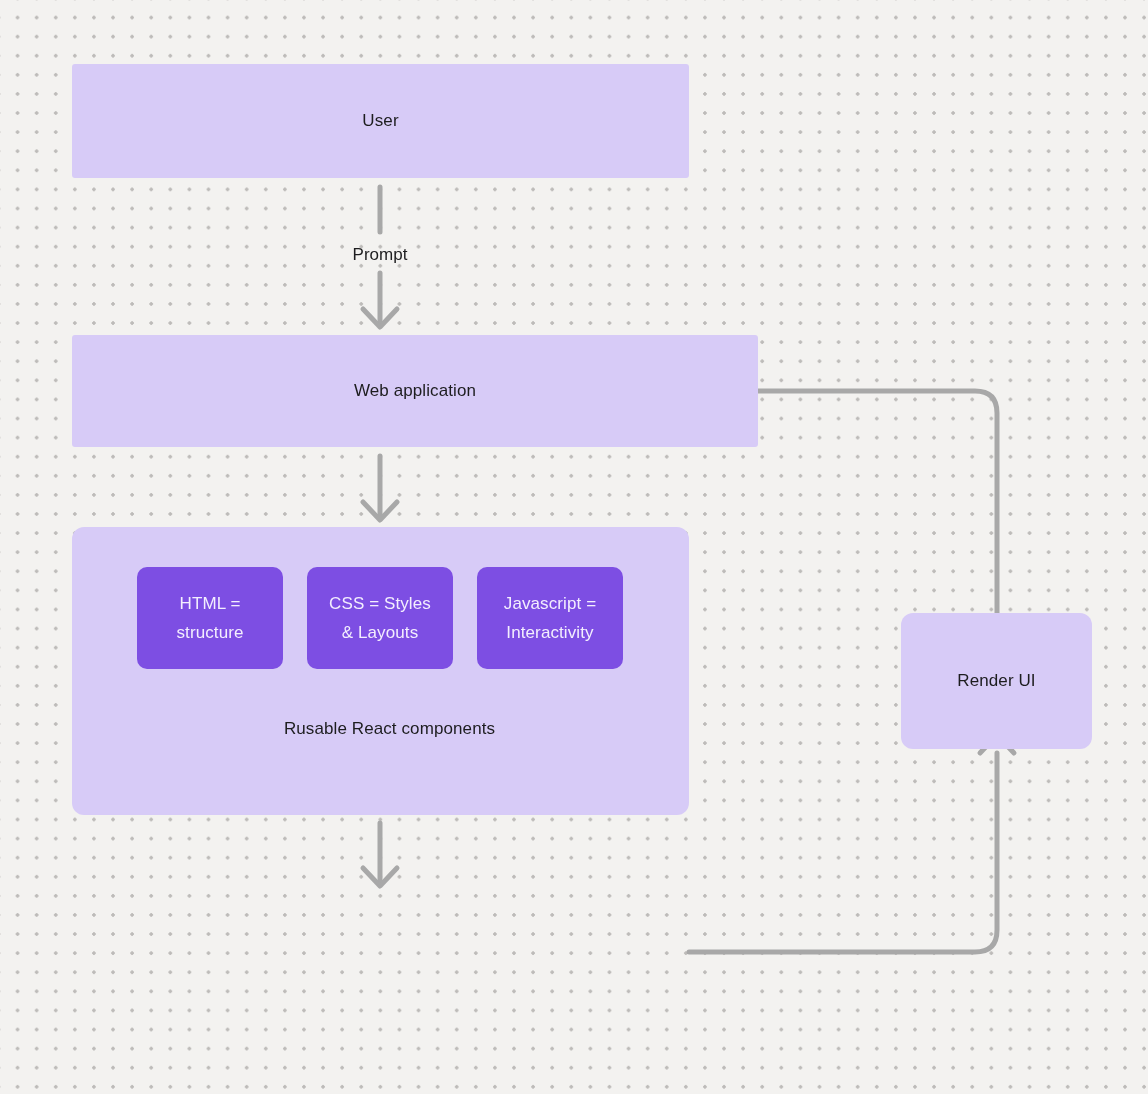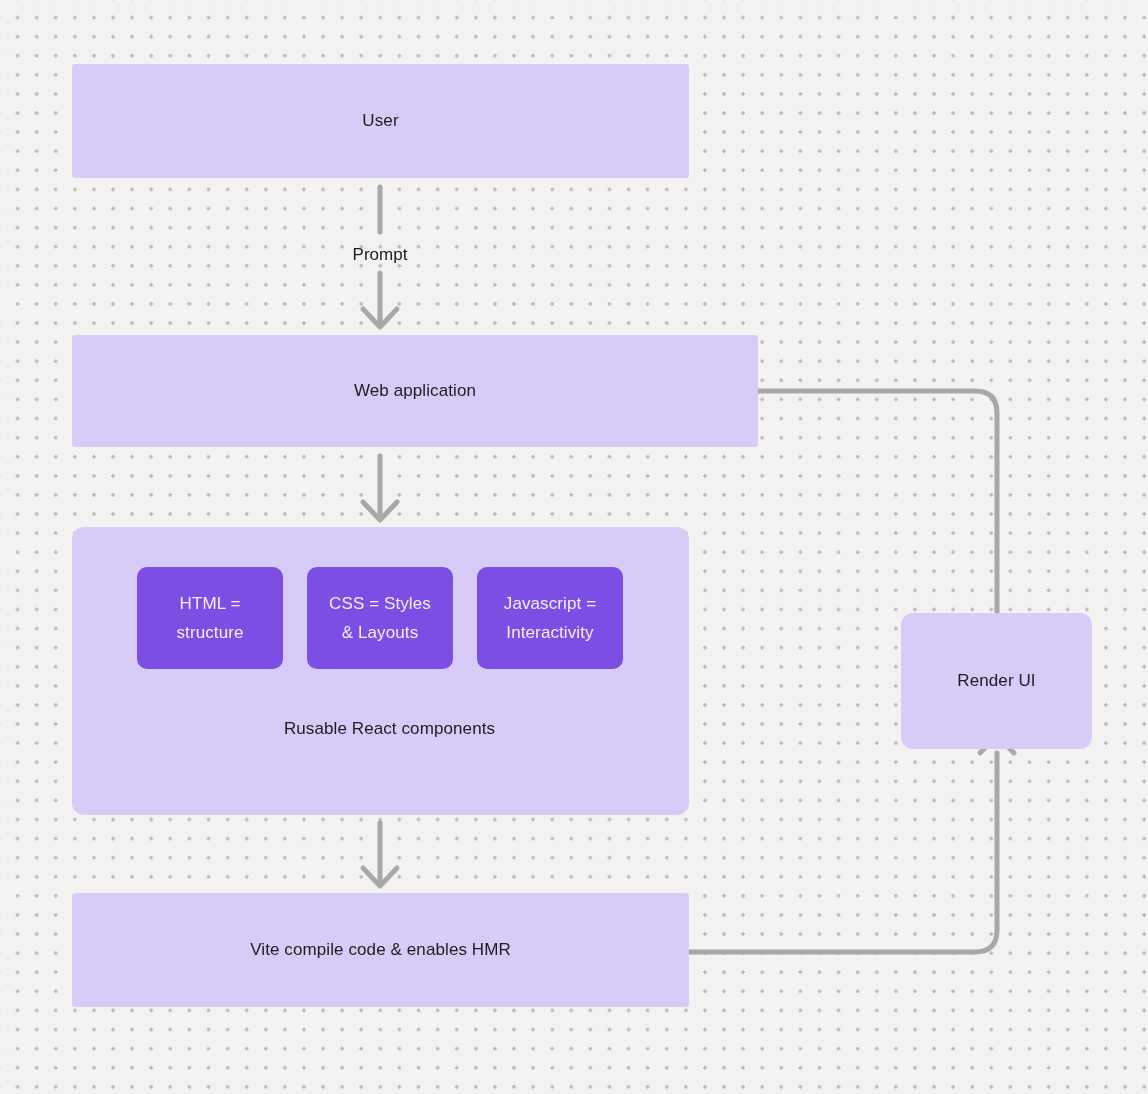--- a/index.html
+++ b/index.html
@@ -152,21 +152,18 @@
   </div>
   <div class="chip chip-css">
     <span>CSS = Styles &amp; Layouts</span>
   </div>
   <div class="chip chip-js">
     <span>Javascript = Interactivity</span>
   </div>
 
   <div class="container-caption">Rusable React components</div>
 
-  <div class="node node-light node-vite">
-    <span>Vite compile code &amp; enables HMR</span>
-  </div>
 
   <div class="node node-light node-render">
     <span>Render UI</span>
   </div>
 
 </div>
 
 </body></html>

